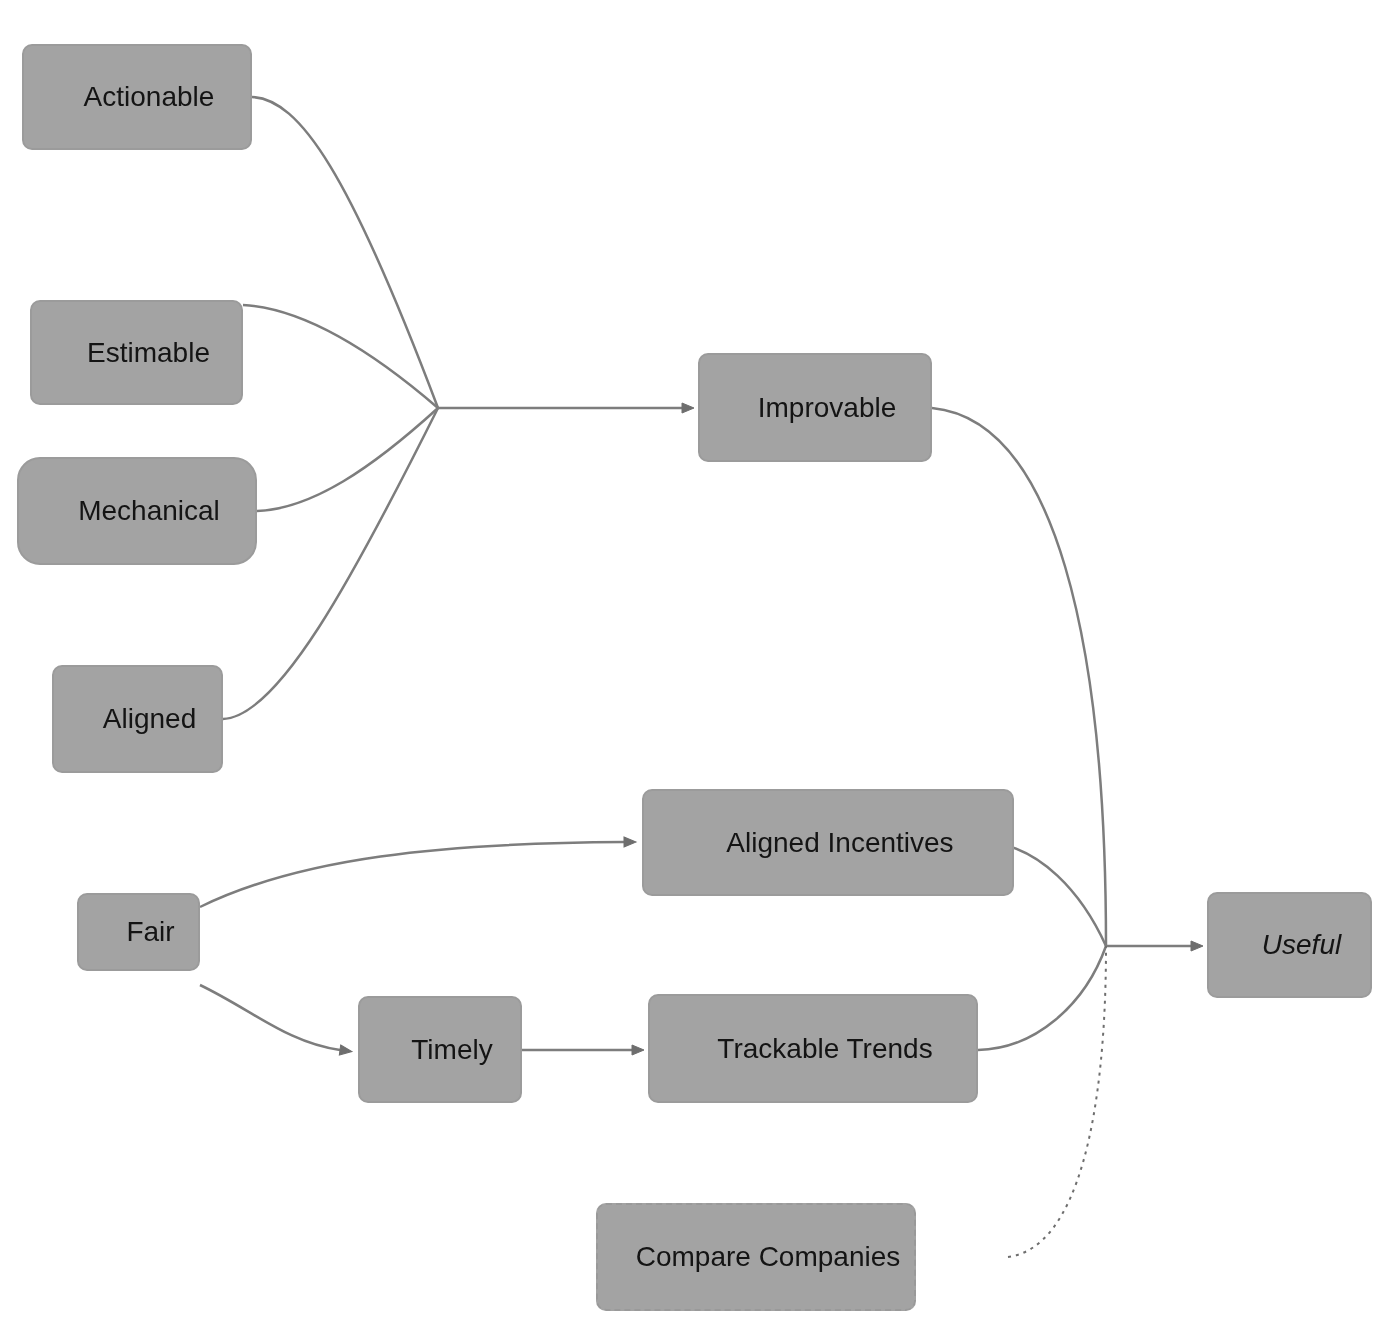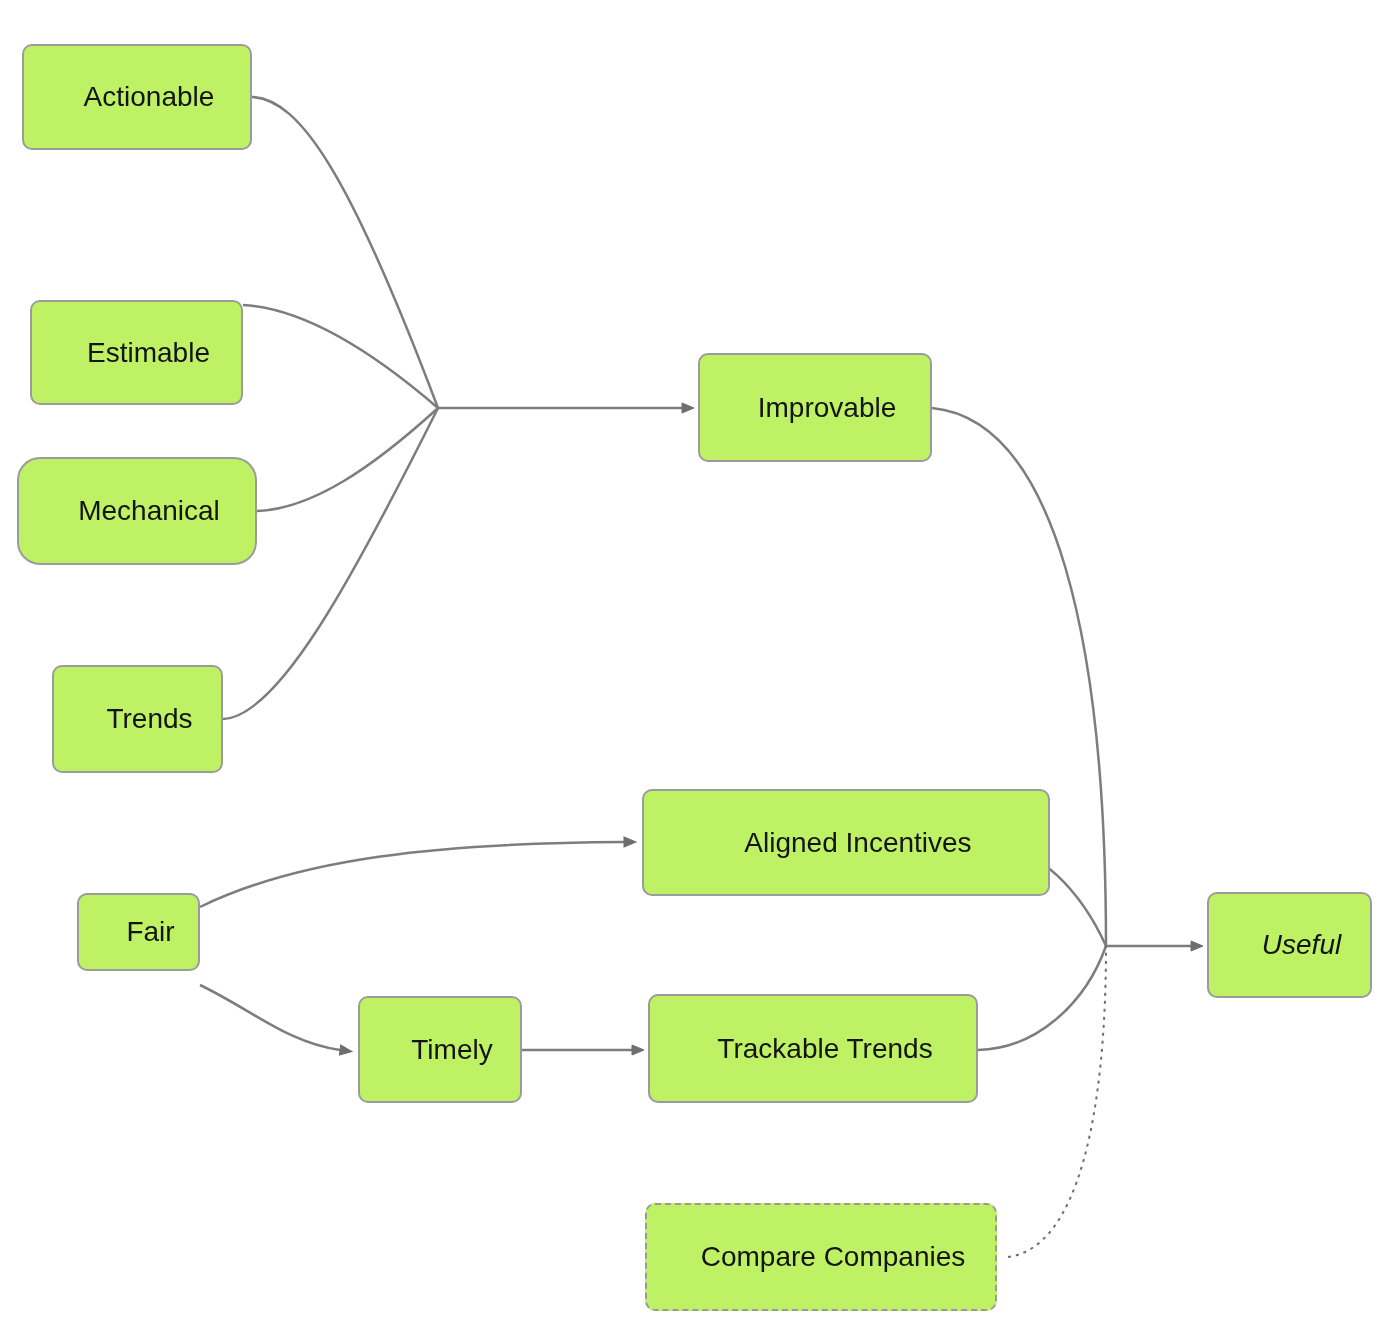--- a/index.html
+++ b/index.html
@@ -20,21 +20,21 @@
   .edges {
     position: absolute;
     left: 0;
     top: 0;
     width: 1390px;
     height: 1336px;
   }
   .node {
     position: absolute;
     box-sizing: border-box;
-    background: #bef264;
+    background: #a3a3a3;
     border: 2px solid #9b9b9b;
     border-radius: 10px;
     display: flex;
     align-items: center;
     justify-content: center;
     color: #141414;
     font-size: 28px;
     line-height: 1.2;
     white-space: nowrap;
     padding-left: 24px;
@@ -43,25 +43,25 @@
     border-style: dashed;
     border-color: #999999;
   }
   
   .n-actionable   { left: 22px;   top: 44px;   width: 230px; height: 106px; }
   .n-estimable    { left: 30px;   top: 252px;  width: 213px; height: 105px; margin-top: 48px; }
   .n-mechanical   { left: 17px;   top: 457px;  width: 240px; height: 108px; border-radius: 23px; }
   .n-timely       { left: 52px;   top: 665px;  width: 171px; height: 108px; }
   .n-improvable   { left: 698px;  top: 353px;  width: 234px; height: 109px; }
   .n-fair         { left: 77px;   top: 893px;  width: 123px; height: 78px; }
-  .n-aligned      { left: 642px;  top: 789px;  width: 408px; height: 107px; }
+  .n-aligned      { left: 642px;  top: 789px;  width: 372px; height: 107px; }
   .n-stable       { left: 358px;  top: 996px;  width: 164px; height: 107px; }
   .n-trackable    { left: 648px;  top: 994px;  width: 330px; height: 109px; }
   .n-useful       { left: 1207px; top: 892px;  width: 165px; height: 106px; font-style: italic; }
-  .n-compare      { left: 645px;  top: 1203px; width: 352px; height: 108px; text-align: right; }
+  .n-compare      { left: 596px;  top: 1203px; width: 320px; height: 108px; text-align: right; }
 </style>
 </head>
 <body>
 
 <div class="canvas">
 
   <svg class="edges" viewBox="0 0 1390 1336" xmlns="http://www.w3.org/2000/svg">
     <defs>
       <marker id="arrow" markerUnits="userSpaceOnUse" markerWidth="16" markerHeight="14" refX="1" refY="6" orient="auto">
         <path d="M1,1 L13,6 L1,11 Z" fill="#6e6e6e" stroke="#6e6e6e" stroke-width="1"></path>
@@ -94,21 +94,21 @@
 
   <div class="node n-estimable">
     <span>Estimable</span>
   </div>
 
   <div class="node n-mechanical">
     <span>Mechanical</span>
   </div>
 
   <div class="node n-timely">
-    <span>Trends</span>
+    <span>Aligned</span>
   </div>
 
   <div class="node n-improvable">
     <span>Improvable</span>
   </div>
 
   <div class="node n-fair">
     <span>Fair</span>
   </div>
 

